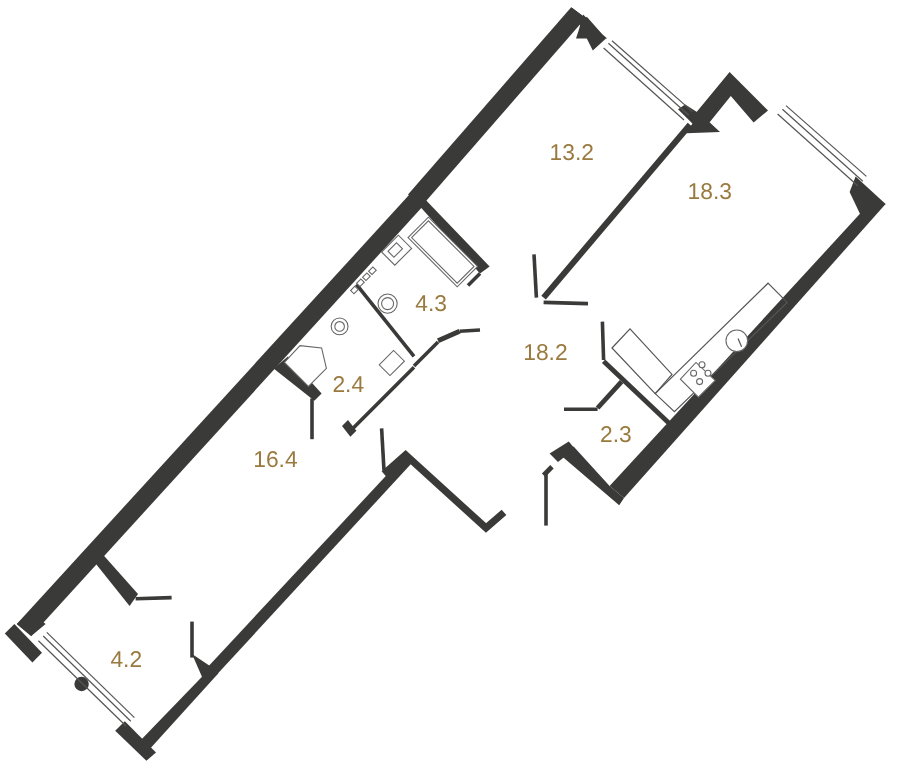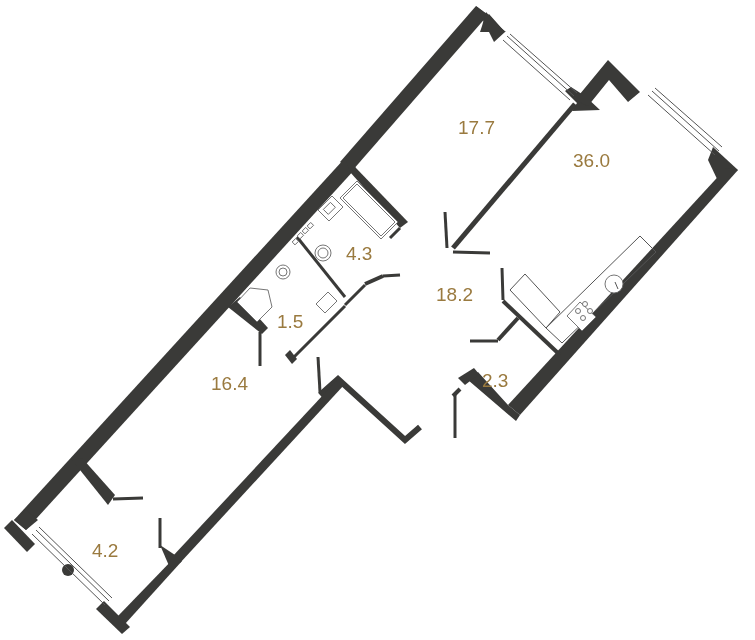--- a/index.html
+++ b/index.html
@@ -118,20 +118,20 @@
       <rect class="fixture" x="303" y="229" width="5" height="4" transform="rotate(-45 305 231)"></rect>
       <rect class="fixture" x="308" y="224" width="5" height="4" transform="rotate(-45 310 226)"></rect>
     </g>
     <circle class="fixture" cx="283" cy="272" r="7"></circle>
     <circle class="fixture" cx="283" cy="272" r="4"></circle>
     <polygon class="fixture" points="237,302 250,288 268,290 272,307 257,322"></polygon>
     <polygon class="fixture" points="316,304 328,292 337,301 325,313"></polygon>
   </g>
 </svg>
 
-<div class="label" style="left:458px;top:117px;">17.7</div>
-<div class="label" style="left:573px;top:150px;">36.0</div>
+<div class="label" style="left:458px;top:117px;">13.2</div>
+<div class="label" style="left:573px;top:150px;">18.3</div>
 <div class="label" style="left:346px;top:243px;">4.3</div>
 <div class="label" style="left:436px;top:284px;">18.2</div>
-<div class="label" style="left:277px;top:311px;">1.5</div>
-<div class="label" style="left:482px;top:352px;margin-top:18px;">2.3</div>
+<div class="label" style="left:277px;top:311px;">2.4</div>
+<div class="label" style="left:500px;top:352px;">2.3</div>
 <div class="label" style="left:211px;top:373px;">16.4</div>
 <div class="label" style="left:92px;top:540px;text-align:center;">4.2</div>
 
 </body></html>

